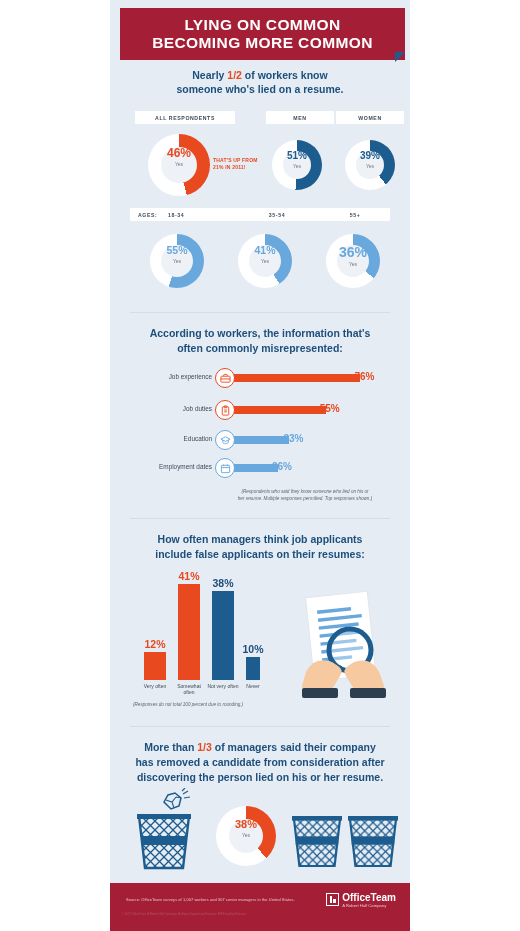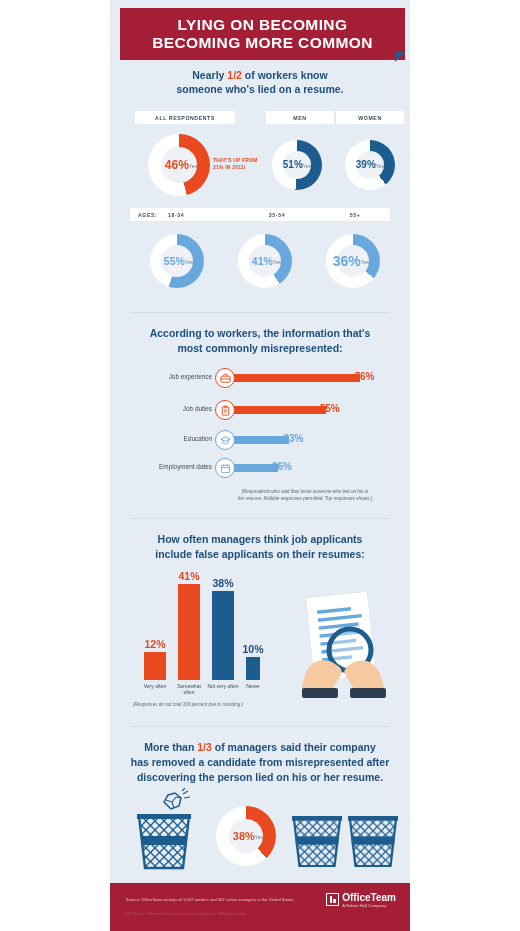--- a/index.html
+++ b/index.html
@@ -77,22 +77,22 @@
   
   .donut { position: absolute; }
   .donut .ring {
     position: relative;
     border-radius: 50%;
   }
   .donut .hole {
     position: absolute;
     border-radius: 50%;
     background: #eef2f7;
-    display: flex; flex-direction: row;
-    align-items: center; justify-content: flex-end;
+    display: flex; flex-direction: column;
+    align-items: center; justify-content: flex-start;
   }
   .donut .pct { font-weight: bold; line-height: 1; }
   .donut .yes { font-size: 5px; color: #6a7582; margin-top: 2px; }
 
   .note {
     position: absolute;
     font-size: 5px;
     font-weight: bold;
     color: #e8491e;
     line-height: 7px;
@@ -202,21 +202,21 @@
   .logo-txt { color: #fff; font-size: 10px; font-weight: bold; line-height: 10px; }
   .logo-sub { color: #e8c2cb; font-size: 4.2px; line-height: 6px; }
 </style>
 </head>
 <body>
 
 <div class="poster">
   <div class="canvas"></div>
 
   <div class="banner">
-    <div class="banner-line">LYING ON BECOMING</div>
+    <div class="banner-line">LYING ON COMMON</div>
     <div class="banner-line">BECOMING MORE COMMON</div>
   </div>
   <div class="fold"></div>
 
   <div class="intro">
     <div>
       <span>Nearly </span><span class="hl">1/2</span><span> of workers know</span>
     </div>
     <div>someone who's lied on a resume.</div>
   </div>
@@ -285,21 +285,21 @@
     <div class="hole" style="left:11px; top:11px; width:32px; height:32px;">
       <div class="pct" style="font-size:14px;color:#69a8dd;">36%</div>
       <div class="yes">Yes</div>
     </div>
   </div>
 
   <div class="divider" style="top:312px;"></div>
 
   <div class="sec-head" style="top:326px;">
     <div>According to workers, the information that's</div>
-    <div>most commonly misrepresented:</div>
+    <div>often commonly misrepresented:</div>
   </div>
 
   <div class="hbar-row" style="left:215px; top:368px; width:175px; color:#e8491e;">
     <div class="hbar-label">Job experience</div>
     <div class="hbar-icon">
       <svg width="11" height="11" viewBox="0 0 24 24" fill="none" stroke="#e8491e" stroke-width="2">
         <rect x="2" y="7" width="20" height="13" rx="1.5"></rect>
         <path d="M8 7V5a2 2 0 0 1 2-2h4a2 2 0 0 1 2 2v2"></path>
         <path d="M2 13h20"></path>
       </svg>
@@ -398,21 +398,21 @@
   </div>
 
   <div class="foot" style="left:133px; top:702px; width:175px; text-align:left;">(Responses do not total 100 percent due to rounding.)</div>
 
   <div class="divider" style="top:726px;"></div>
 
   <div class="sec-head" style="top:740px;">
     <div>
       <span>More than </span><span class="hl">1/3</span><span> of managers said their company</span>
     </div>
-    <div>has removed a candidate from misrepresented after</div>
+    <div>has removed a candidate from consideration after</div>
     <div>discovering the person lied on his or her resume.</div>
   </div>
 
   <div style="position:absolute; left:137px; top:812px;">
     <svg width="54" height="58" viewBox="0 0 54 58">
       <defs>
         <pattern id="mesh" width="9" height="9" patternUnits="userSpaceOnUse">
           <path d="M0 0 L9 9 M9 0 L0 9" stroke="#1d5c8e" stroke-width="1.3" fill="none"></path>
         </pattern>
       </defs>

